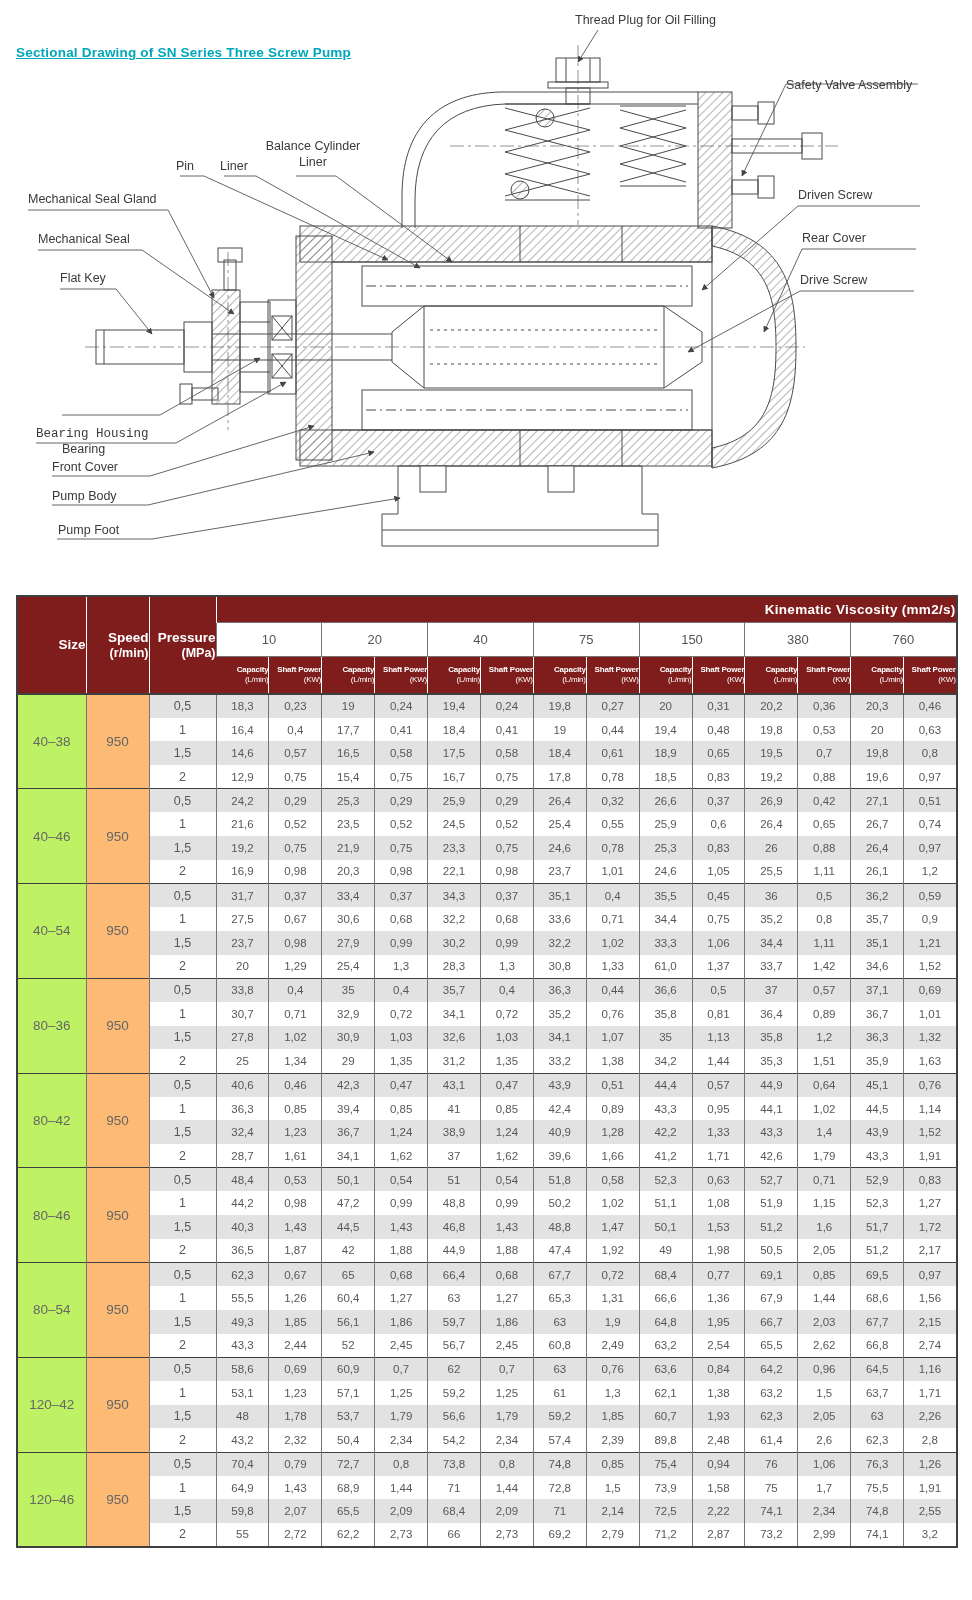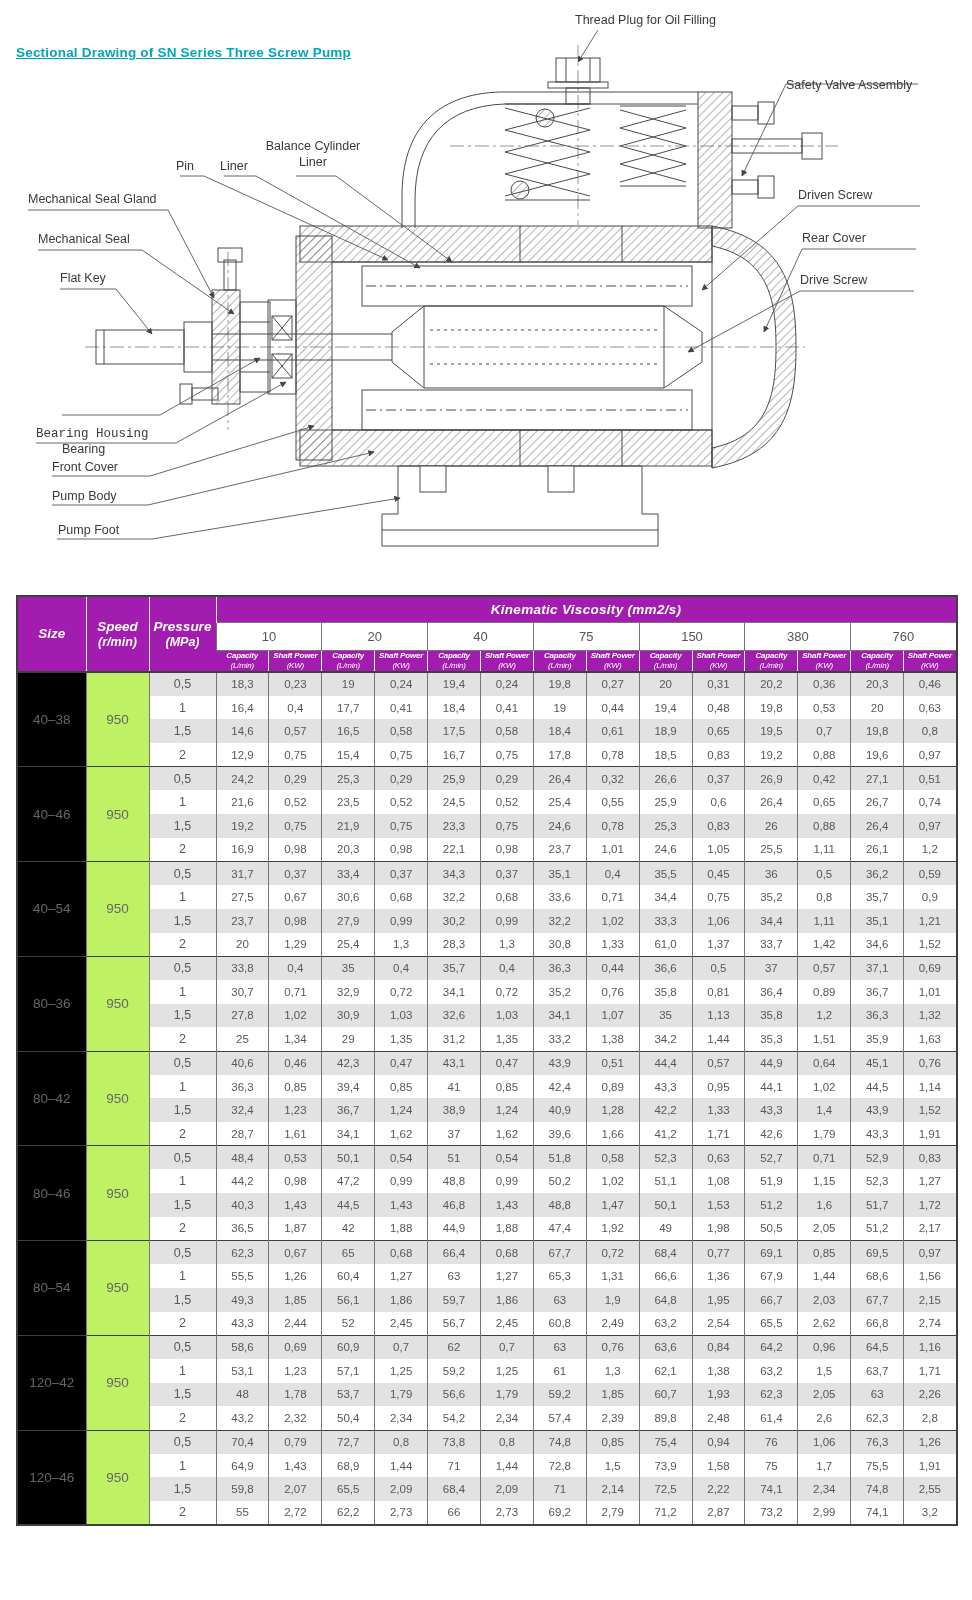--- a/index.html
+++ b/index.html
@@ -12,40 +12,40 @@
   .drawing-svg{position:absolute;left:0;top:0;}
   .lbl{position:absolute;font-size:12.5px;color:#3a3a3a;white-space:nowrap;line-height:1.3;}
   .lbl.wrap{white-space:normal;text-align:center;}
   
   .spec-wrap{position:absolute;left:16px;top:595px;}
   table.spec{border-collapse:collapse;table-layout:fixed;width:940px;
              border:2px solid #3f3f3f;background:#fff;}
   table.spec td,table.spec th{padding:0;margin:0;overflow:hidden;}
   col.c-size{width:69px;}col.c-speed{width:63px;}col.c-press{width:67px;}col.c-data{width:52.9px;}
   thead{border-bottom:2px solid #3f3f3f;}
-  th.teal{background:#a21caf;color:#fff;text-align:center;vertical-align:middle;
-          border-left:1px solid rgba(255,255,255,.85);font-style:italic;}
+  th.teal{background:#7f1d1d;color:#fff;text-align:right;vertical-align:middle;
+          border-left:1px solid rgba(255,255,255,.85);}
   th.teal:first-child{border-left:none;}
   tr.r1{height:26px;}
   th.visc-title{font-size:13.5px;font-weight:bold;letter-spacing:.3px;}
   th.corner{font-size:13.5px;font-weight:bold;line-height:1.15;}
   th.corner .l2{display:block;font-size:12.5px;}
   th.corner .l1{display:block;}
-  tr.visc-nums{height:28px;margin-left:28px;}
+  tr.visc-nums{height:34px;margin-left:28px;}
   th.visc-num{background:#fff;color:#555;font-weight:normal;font-size:13px;text-align:center;
               border-left:1px solid #757575;border-top:1px solid #757575;border-bottom:1px solid #757575;}
-  tr.subhead{height:22px;padding-left:36px;}
+  tr.subhead{height:38px;padding-left:36px;}
   th.sub{font-size:8px;font-weight:bold;line-height:1.25;letter-spacing:-0.2px;}
   th.sub .u{font-weight:normal;font-size:8px;display:block;}
   th.sub .t{display:block;}
   tbody{border-top:1.6px solid #3f3f3f;}
   tbody tr{height:23.7px;}
   td{border-left:1px solid #757575;text-align:center;vertical-align:middle;color:#585858;}
-  td.size-cell{font-size:13.5px;color:#666;background:#000000;}
-  td.speed-cell{font-size:13.5px;color:#666;background:#bef264;}
+  td.size-cell{font-size:13.5px;color:#666;background:#bef264;}
+  td.speed-cell{font-size:13.5px;color:#666;background:#fdba74;}
   td.pressure-cell{font-size:12.5px;}
   td.value-cell{font-size:11.5px;}
   tr.stripe td.pressure-cell,tr.stripe td.value-cell{background:#e2e2e2;}
 </style>
 </head>
 <body>
 
 <div class="page">
 
   <div class="drawing-area">

